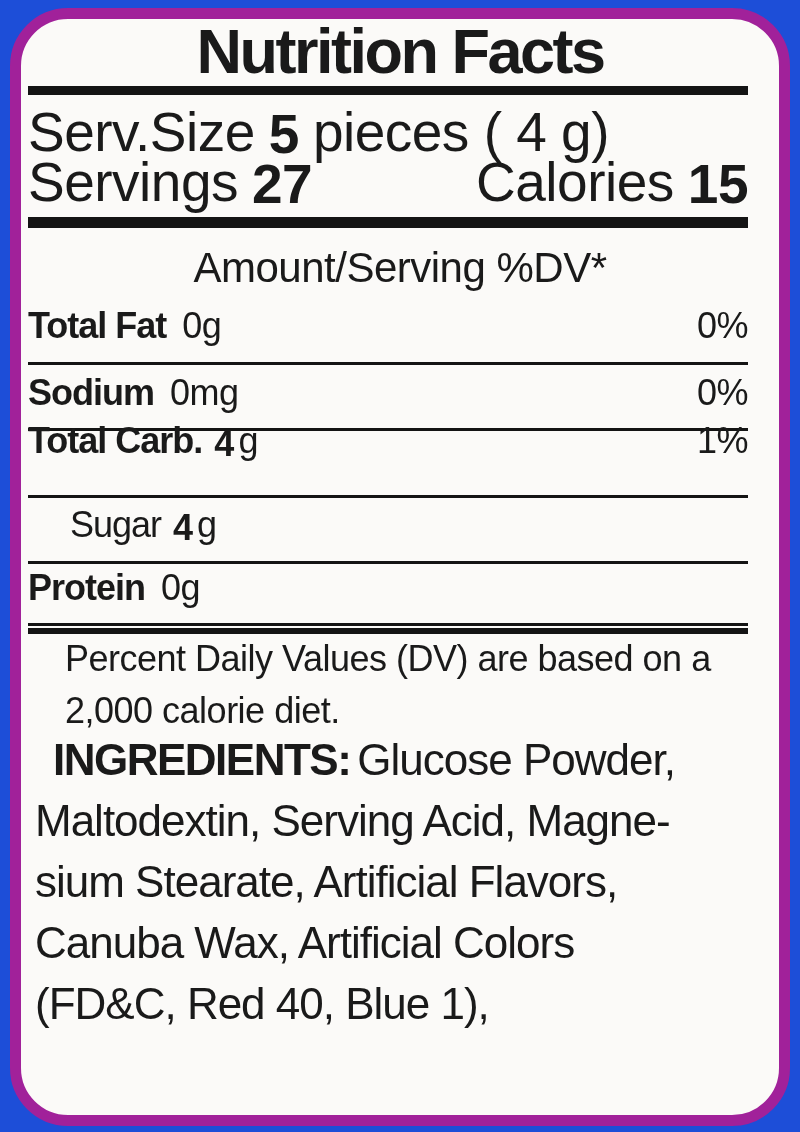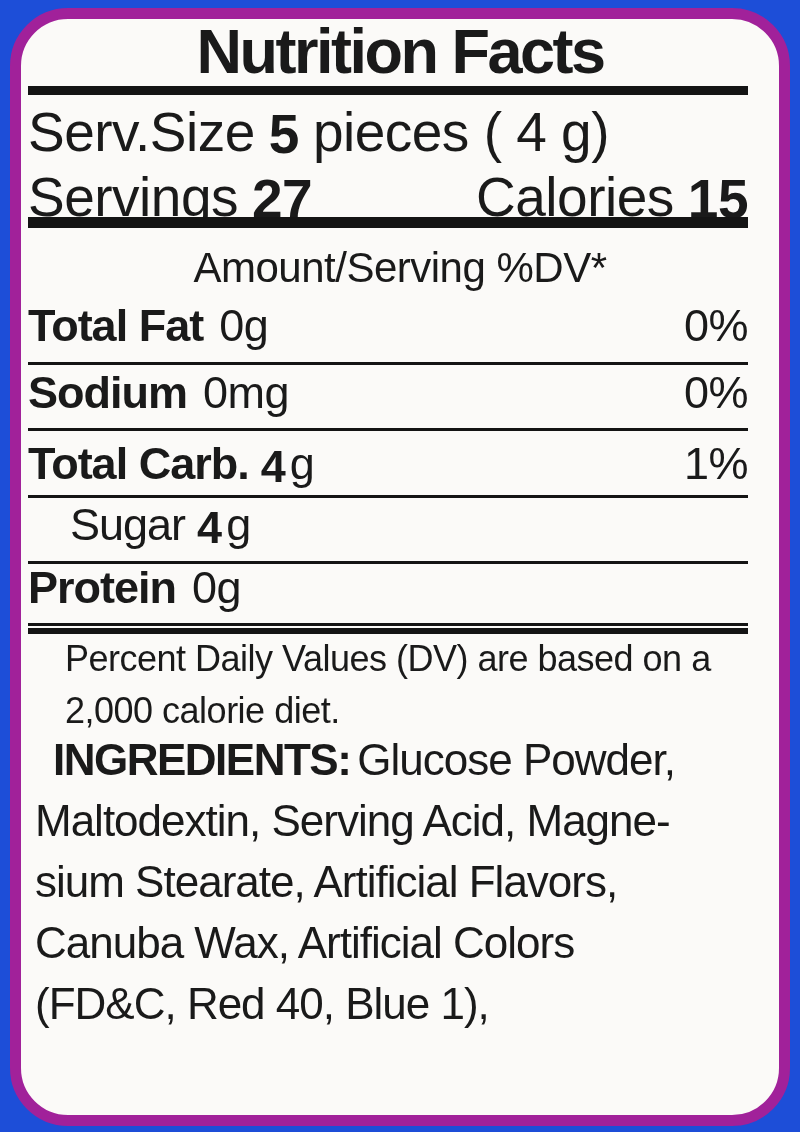--- a/index.html
+++ b/index.html
@@ -41,25 +41,25 @@
   .r-fat{top:343px;} .r-sodium{top:409px;} .r-carb{top:476px;} .r-sugar{top:542px;}
   .rule-double{
     left:7px;width:720px;top:604px;height:11px;
     background:transparent;
     border-top:3px solid #141414;
     border-bottom:6px solid #141414;
   }
 
   .row{left:7px;width:720px;font-size:55px;line-height:50px;letter-spacing:-0.5px;}
   .serv-row{top:88px;}
-  .servings-row{top:138px;display:flex;justify-content:space-between;margin-top:15px;}
+  .servings-row{top:138px;display:flex;justify-content:space-between;}
   .col-header{left:0;right:0;top:224px;text-align:center;font-size:42px;line-height:50px;letter-spacing:-0.5px;}
 
-  .nut-row{display:flex;justify-content:space-between;font-size:45px;line-height:50px;}
-  .row-fat{top:282px;} .row-sodium{top:349px;} .row-carb{top:420px;}
+  .nut-row{display:flex;justify-content:space-between;font-size:36px;line-height:50px;}
+  .row-fat{top:282px;} .row-sodium{top:349px;} .row-carb{top:397px;}
   .row-sugar{top:481px;} .row-protein{top:544px;}
   .nut-name{font-weight:bold;letter-spacing:-1px;}
   .nut-name.plain{font-weight:normal;}
   .row-sugar .cell-left{padding-left:42px;}
   .amt{margin-left:12px;}
   .amt b{position:relative;top:3px;letter-spacing:0;}
   .amt .unit{margin-left:4px;font-weight:normal;}
   .gap-m{margin-left:14px;}
   b.num{position:relative;top:2px;}
 

